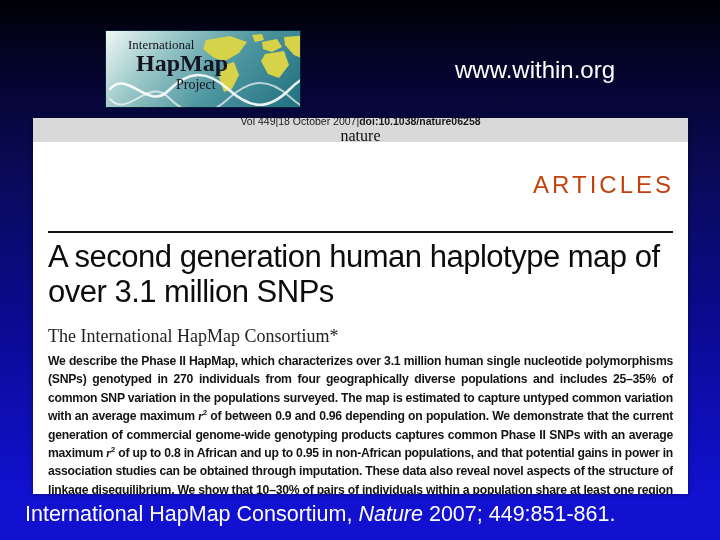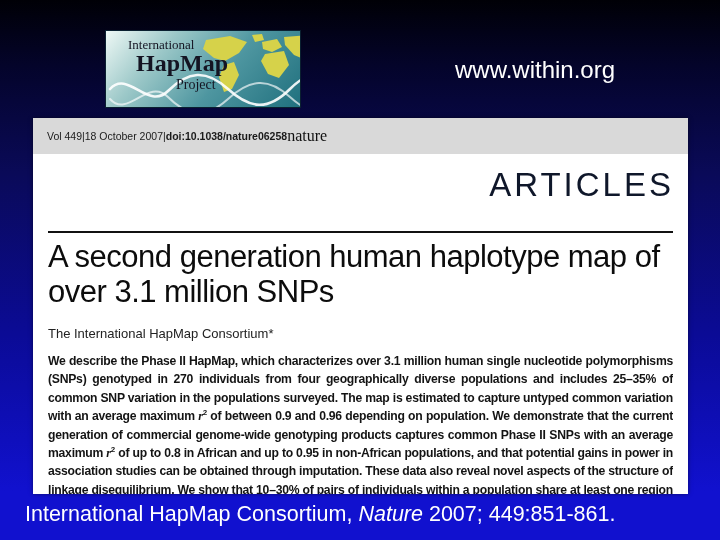--- a/index.html
+++ b/index.html
@@ -21,36 +21,36 @@
   .logo-l3{left:70px;top:47px;font-size:14px;}
   
   .url{position:absolute;left:455px;top:56px;color:#ffffff;font-size:24px;}
   
   .paper{
     position:absolute;left:33px;top:118px;width:655px;height:376px;
     background:#ffffff;overflow:hidden;color:#101010;
     box-shadow:0 0 4px rgba(0,0,0,.5);
   }
   .journal-bar{
-    position:absolute;left:0;top:0;width:100%;height:36px;background:#d9d9d9;
-    display:flex;align-items:center;justify-content:flex-start;
-    padding:0 14px;box-sizing:border-box;font-size:10.5px;color:#1a1a1a;
+    position:absolute;left:0;top:0;width:100%;height:24px;background:#d9d9d9;
+    display:flex;align-items:center;justify-content:center;
+    padding:0 14px;box-sizing:border-box;font-size:10.5px;color:#1a1a1a;flex-direction:column;
   }
   .journal-bar .doi{font-weight:bold;}
   .journal-name{font-family:"Liberation Serif",serif;font-size:16px;color:#111;}
   .articles{
-    position:absolute;top:50px;right:14px;font-size:33px;line-height:34px;
-    color:#0f172a;letter-spacing:3px;font-weight:normal;
+    position:absolute;top:50px;right:14px;font-size:24px;line-height:34px;
+    color:#c2410c;letter-spacing:3px;font-weight:normal;
   }
   .rule{position:absolute;left:15px;right:15px;top:113px;border-top:2px solid #111;}
   .paper-title{
     position:absolute;left:15px;top:121px;width:625px;
     font-size:31px;line-height:35px;font-weight:normal;letter-spacing:-0.5px;color:#0c0c0c;
   }
-  .byline{position:absolute;left:15px;top:208px;font-size:13px;color:#222;}
+  .byline{position:absolute;left:15px;top:208px;font-size:18px;color:#222;font-family:Liberation Serif, serif;}
   .abstract{
     position:absolute;left:15px;top:234px;width:625px;bottom:0;overflow:hidden;
     font-size:12.2px;line-height:18.4px;font-weight:bold;letter-spacing:-0.25px;
     text-align:justify;color:#141414;
   }
   .abstract sup{font-size:0.65em;line-height:0;}
   .abstract i{font-family:"Liberation Serif",serif;}
   
   .caption{position:absolute;left:25px;top:502px;color:#ffffff;font-size:21.5px;white-space:nowrap;text-align:right;}
   .caption i{font-style:italic;}

